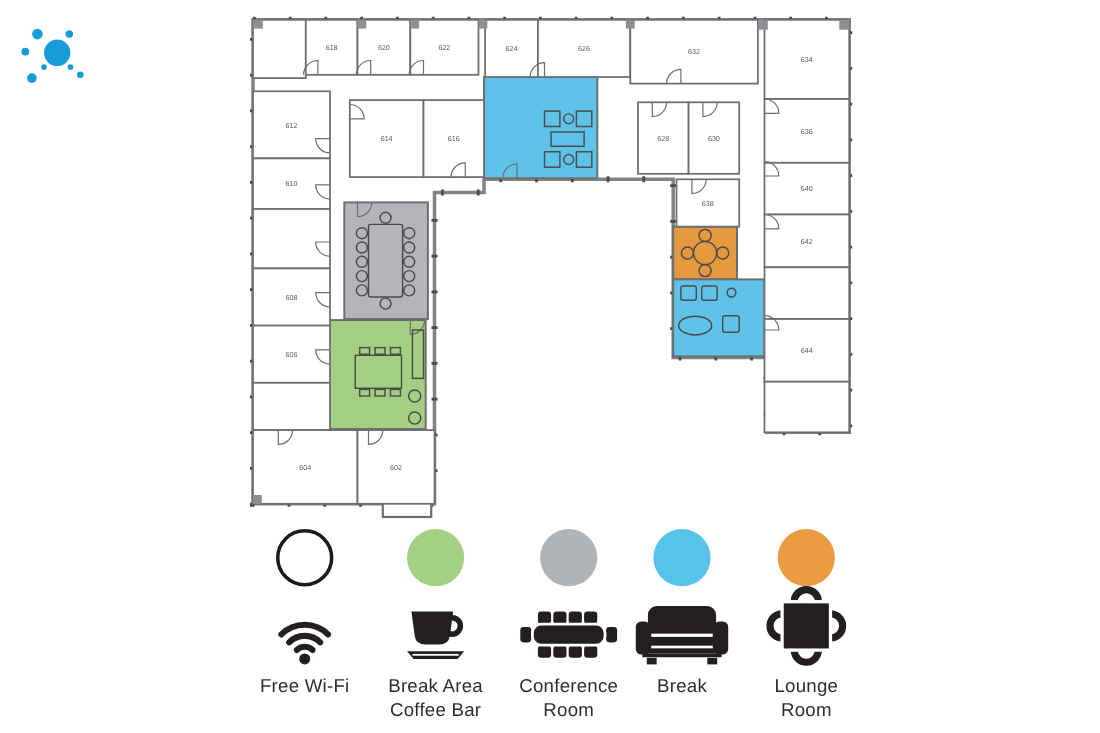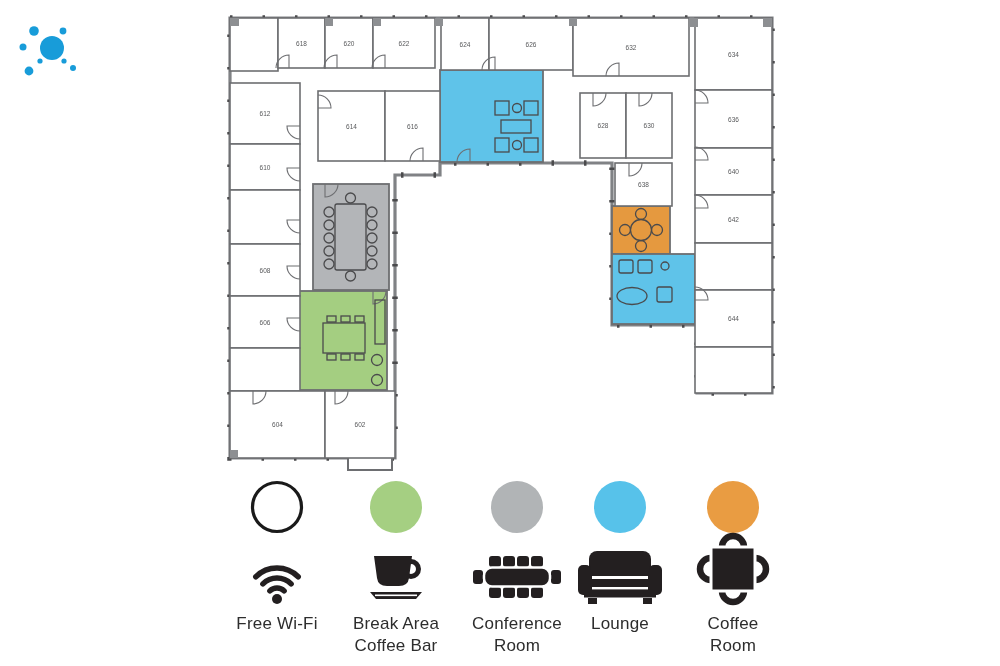--- a/index.html
+++ b/index.html
@@ -278,37 +278,37 @@
           <rect x="75" y="19" width="13" height="30" rx="5"></rect>
           <rect x="13" y="32" width="66" height="16"></rect>
           <rect x="10" y="48" width="72" height="3.5"></rect>
           <rect x="14" y="52" width="9" height="6"></rect>
             <rect x="69" y="52" width="9" height="6"></rect>
         </g>
         <rect x="18" y="30" width="56" height="3" fill="#ffffff"></rect>
         <rect x="18" y="41" width="56" height="2.4" fill="#ffffff"></rect>
       </svg>
     </div>
-    <div class="label">Lounge</div>
+    <div class="label">Break</div>
   </div>
 
   <div class="legend" id="col-huddle">
     <div class="circle-wrap">
       <svg width="56" height="56" viewBox="0 0 56 56">
         <circle cx="28" cy="28" r="26" fill="#e99c42" stroke="none"></circle>
       </svg>
     </div>
     <div class="icon-wrap">
       <svg width="74" height="74" viewBox="0 0 74 74">
         <g fill="#ffffff" stroke-width="6.5" stroke="#231f20">
           <circle cx="37" cy="15" r="11"></circle>
             <circle cx="37" cy="59" r="11"></circle>
           <circle cx="15" cy="37" r="11"></circle>
             <circle cx="59" cy="37" r="11"></circle>
         </g>
         <rect x="15" y="15" width="44" height="44" stroke="#ffffff" stroke-width="3" fill="#231f20"></rect>
       </svg>
     </div>
-    <div class="label">Coffee
+    <div class="label">Lounge
 Room</div>
   </div>
 
 </div>
 
 </body></html>

